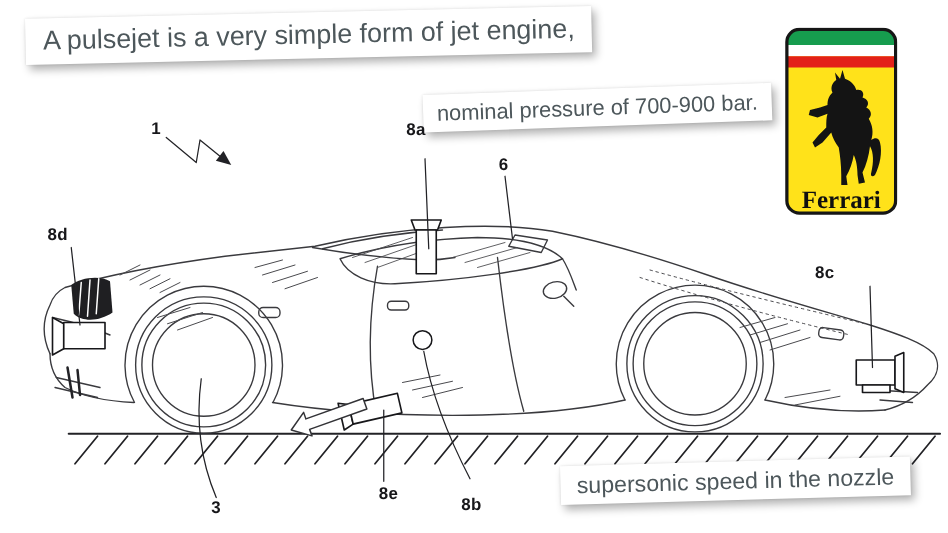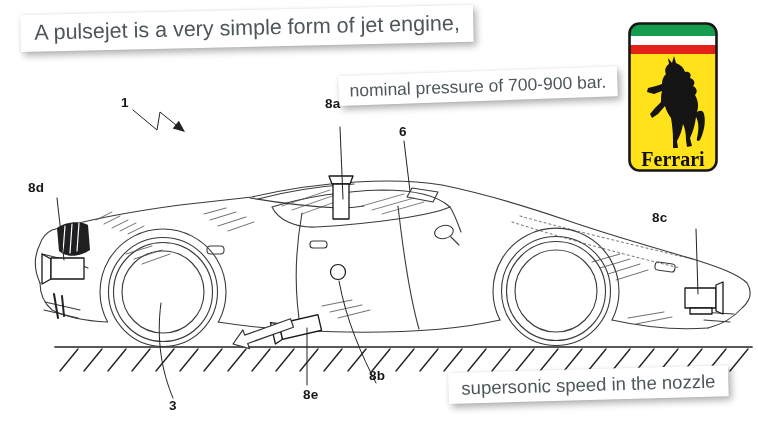--- a/index.html
+++ b/index.html
@@ -138,27 +138,27 @@
         <polygon points="185,132 172.7,128.6 178.8,120.8" fill="#222226" stroke="none"></polygon>
       </g>
     </g>
   </svg>
 
   <div class="strip strip-top">A pulsejet is a very simple form of jet engine,</div>
   <div class="strip strip-pressure">nominal pressure of 700-900 bar.</div>
   <div class="strip strip-bottom">supersonic speed in the nozzle</div>
 
   <span class="ref-label" style="left:121px;top:95px">1</span>
-  <span class="ref-label" style="left:28px;top:180px">8d</span>
+  <span class="ref-label" style="left:38px;top:180px">8d</span>
   <span class="ref-label" style="left:325px;top:96px">8a</span>
   <span class="ref-label" style="left:399px;top:124px">6</span>
   <span class="ref-label" style="left:652px;top:210px">8c</span>
   <span class="ref-label" style="left:169px;top:398px">3</span>
   <span class="ref-label" style="left:303px;top:387px">8e</span>
-  <span class="ref-label" style="left:369px;top:368px">8b</span>
+  <span class="ref-label" style="left:369px;top:396px">8b</span>
 
   <svg class="logo" width="90" height="150" viewBox="0 0 90 150">
     <rect x="1.5" y="1.5" width="87" height="147" rx="10" fill="#FFE21A"></rect>
     <path d="M1.5,14 L1.5,11.5 Q1.5,1.5 11.5,1.5 L78.5,1.5 Q88.5,1.5 88.5,11.5 L88.5,14 Z" fill="#169C4E"></path>
     <rect x="1.5" y="14" width="87" height="9" fill="#FFFFFF"></rect>
     <rect x="1.5" y="23" width="87" height="9" fill="#E32119"></rect>
     <path d="M38,52 C36,48 38,44 41,42 L40,36 L44,41 L46,34 L48,41
              C53,43 56,46 57,50 C61,49 64,52 62,56 C66,57 68,61 65,64
              C69,66 70,70 67,73 C70,78 71,84 69,90 C72,88 75,88 76,92
              C78,100 76,110 72,118 C70,120 68,119 69,116 C71,108 71,100 68,95

